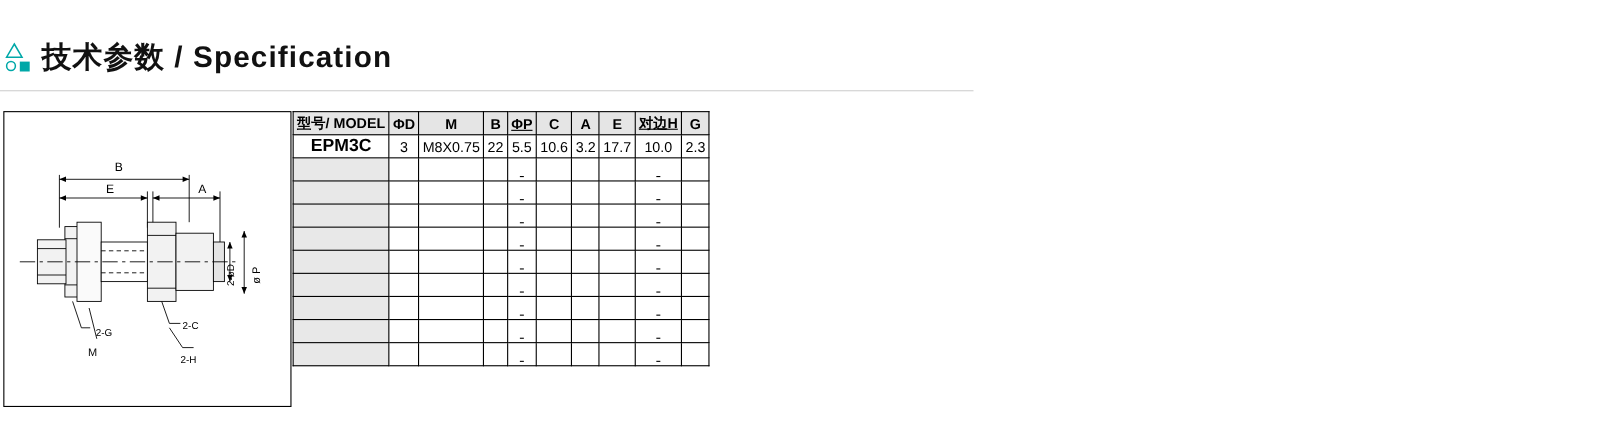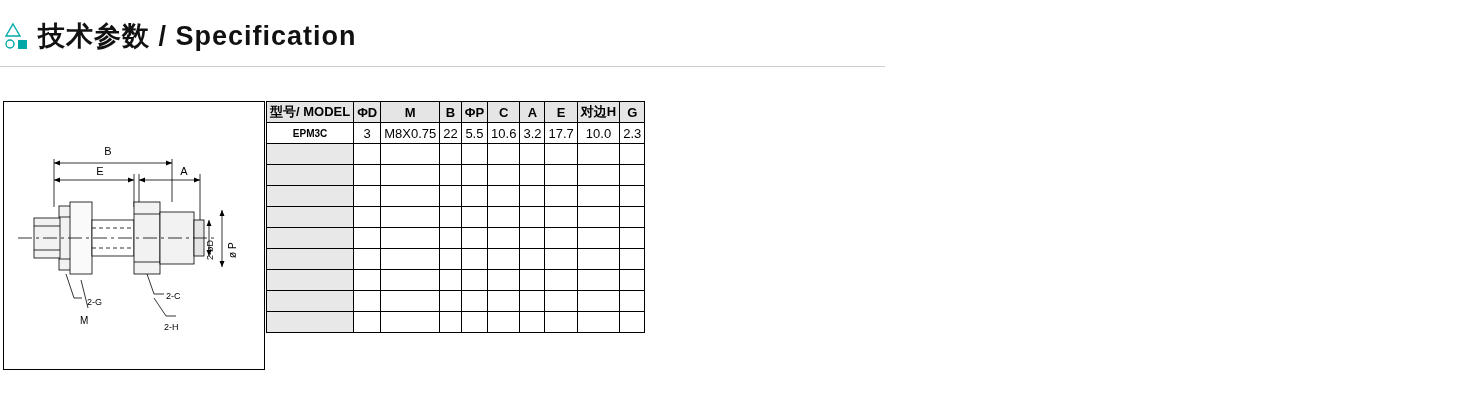--- a/index.html
+++ b/index.html
@@ -13,21 +13,21 @@
     font-family: "Liberation Sans", sans-serif;
     color: #000;
     position: relative;
     overflow: hidden;
   }
 
   
   .header {
     position: absolute;
     left: 0;
-    top: 0;
+    top: 16px;
     width: 1219px;
     height: 72px;
   }
   .header-icon {
     position: absolute;
     left: 4px;
     top: 22px;
     width: 28px;
     height: 30px;
   }
@@ -89,30 +89,30 @@
   }
   .spec-table thead th {
     font-weight: bold;
     font-size: 13px;
     background: #e5e5e5;
   }
   .col-model { width: 131px; }
   .col-d  { width: 42px; }
   .col-m  { width: 65px; }
   .col-b  { width: 52px; }
-  .col-p  { width: 55px; }
+  .col-p  { width: 55px; text-decoration: underline; }
   .col-c  { width: 51px; }
   .col-a  { width: 50px; }
   .col-e  { width: 51px; }
-  .col-h  { width: 60px; }
+  .col-h  { width: 60px; text-decoration: underline; }
   .col-g  { width: 50px; }
 
   .spec-table tbody td:first-child {
     font-weight: bold;
-    font-size: 10px;
+    font-size: 16px;
   }
   .spec-table tr.empty-row td:first-child {
     background: #e8e8e8;
   }
   .spec-table tr.empty-row td {
     background: #ffffff;
   }
   .spec-table tr.empty-row td.shade {
     background: #e8e8e8;
   }

